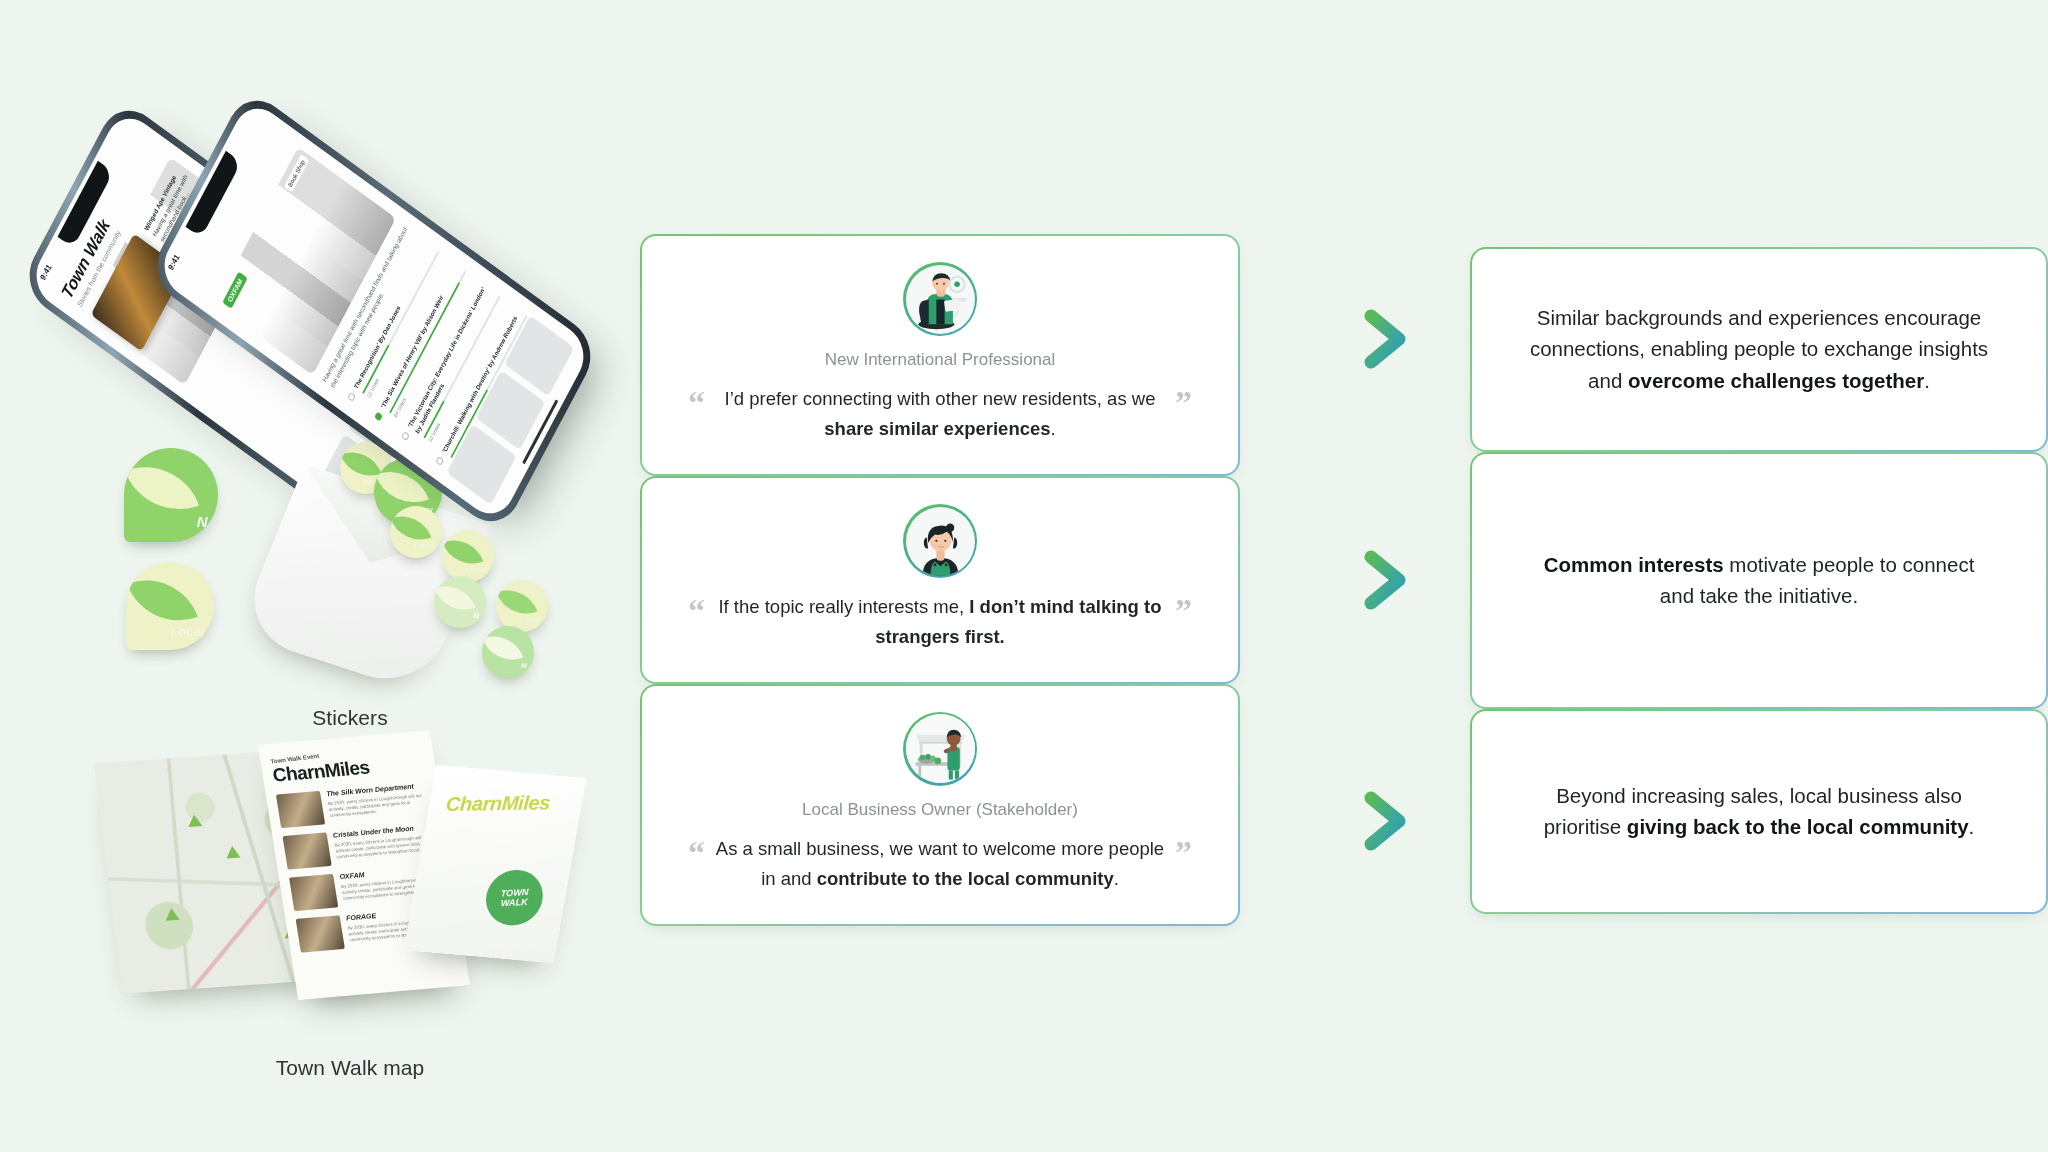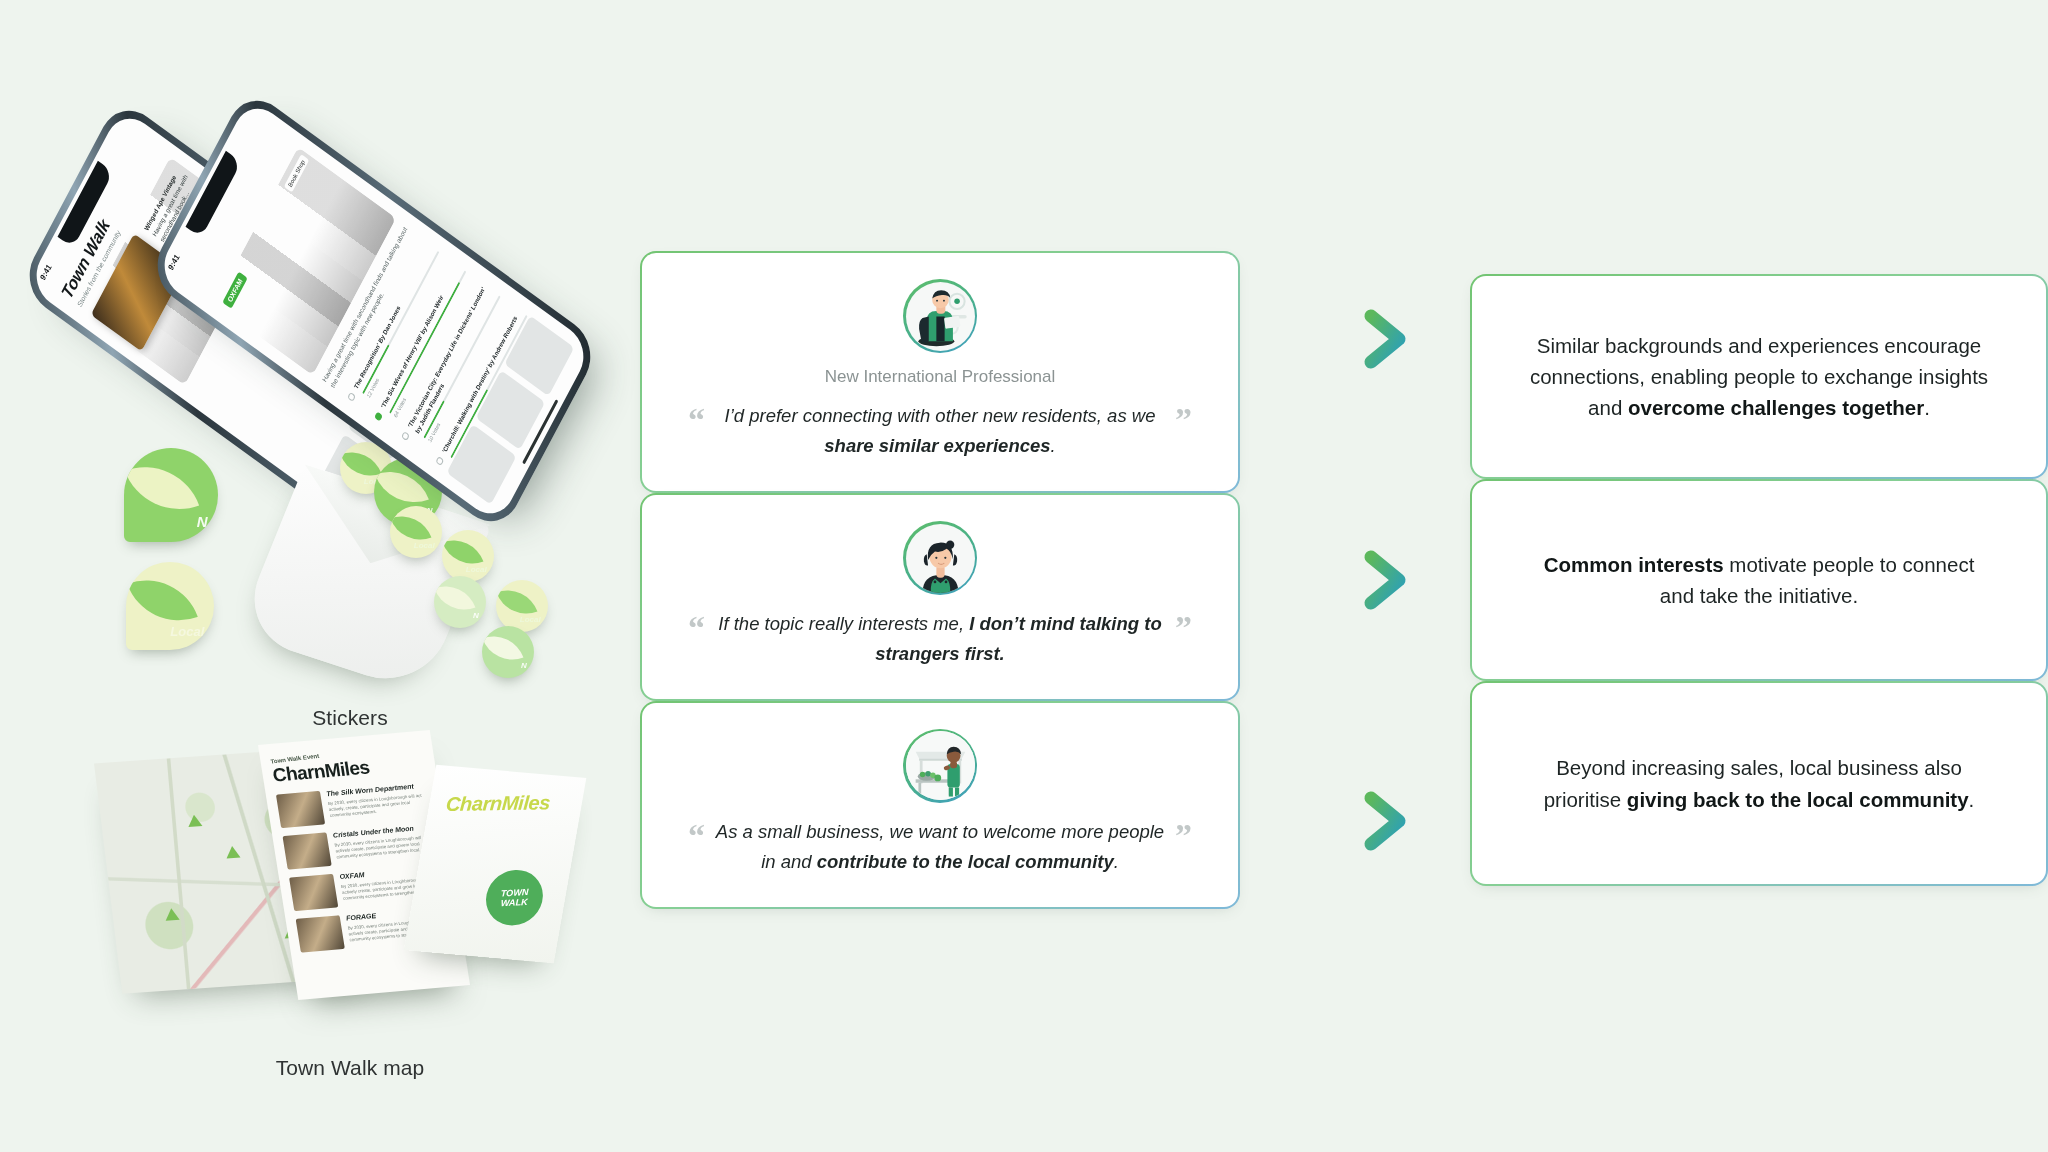--- a/index.html
+++ b/index.html
@@ -501,21 +501,20 @@
     font-weight: bold;
     color: #c2c8c8;
     line-height: 1;
     font-family: "Liberation Serif", serif;
   }
   .qmark.open { left: 0; top: 2px; }
   .qmark.close { right: 0; top: 2px; }
 
   .quote-text {
     font-size: 18.5px;
-    font-style: italic;
     color: #1f2626;
     line-height: 1.62;
   }
   .quote-text b { font-weight: bold; }
 
   
   .arrows {
     height: 100%;
     display: flex;
     flex-direction: column;
@@ -825,20 +824,21 @@
             <rect x="60" y="48" width="18" height="34" rx="5" fill="#2f9e6e"></rect>
             <rect x="64" y="44" width="10" height="10" rx="4" fill="#8a5a3c"></rect>
             <circle cx="69" cy="36" r="10" fill="#8a5a3c"></circle>
             <path d="M59 34 q1-11 10-11 q10 0 11 11 q-4-5-11-4 q-7 1-10 4 Z" fill="#23282a"></path>
             <rect x="54" y="52" width="9" height="6" rx="3" fill="#8a5a3c" transform="rotate(-18 54 52)"></rect>
             <rect x="62" y="82" width="6" height="13" fill="#2f9e6e"></rect>
             <rect x="71" y="82" width="6" height="13" fill="#2f9e6e"></rect>
           </svg>
         </div>
       </div>
+      <div class="persona">Local Business Owner (Stakeholder)</div>
       <div class="quote-wrap">
         <span class="qmark open">“</span>
         <span class="qmark close">”</span>
         <div class="quote-text"><span>As a small business, we want to welcome more people in and </span><b>contribute to the local community</b><span>.</span></div>
       </div>
     </div>
 
   </div>
 
   <div class="arrows">
@@ -879,21 +879,21 @@
       </svg>
     </div>
   </div>
 
   <div class="insights">
 
     <div class="gcard insight-card" style="height:205px">
       <div class="insight-text"><span>Similar backgrounds and experiences encourage connections, enabling people to exchange insights and </span><b>overcome challenges together</b><span>.</span></div>
     </div>
 
-    <div class="gcard insight-card" style="height:202px">
+    <div class="gcard insight-card" style="height:257px">
       <div class="insight-text"><span></span><b>Common interests</b><span> motivate people to connect and take the initiative.</span></div>
     </div>
 
     <div class="gcard insight-card" style="height:205px">
       <div class="insight-text"><span>Beyond increasing sales, local business also prioritise </span><b>giving back to the local community</b><span>.</span></div>
     </div>
 
   </div>
 
 </div>

